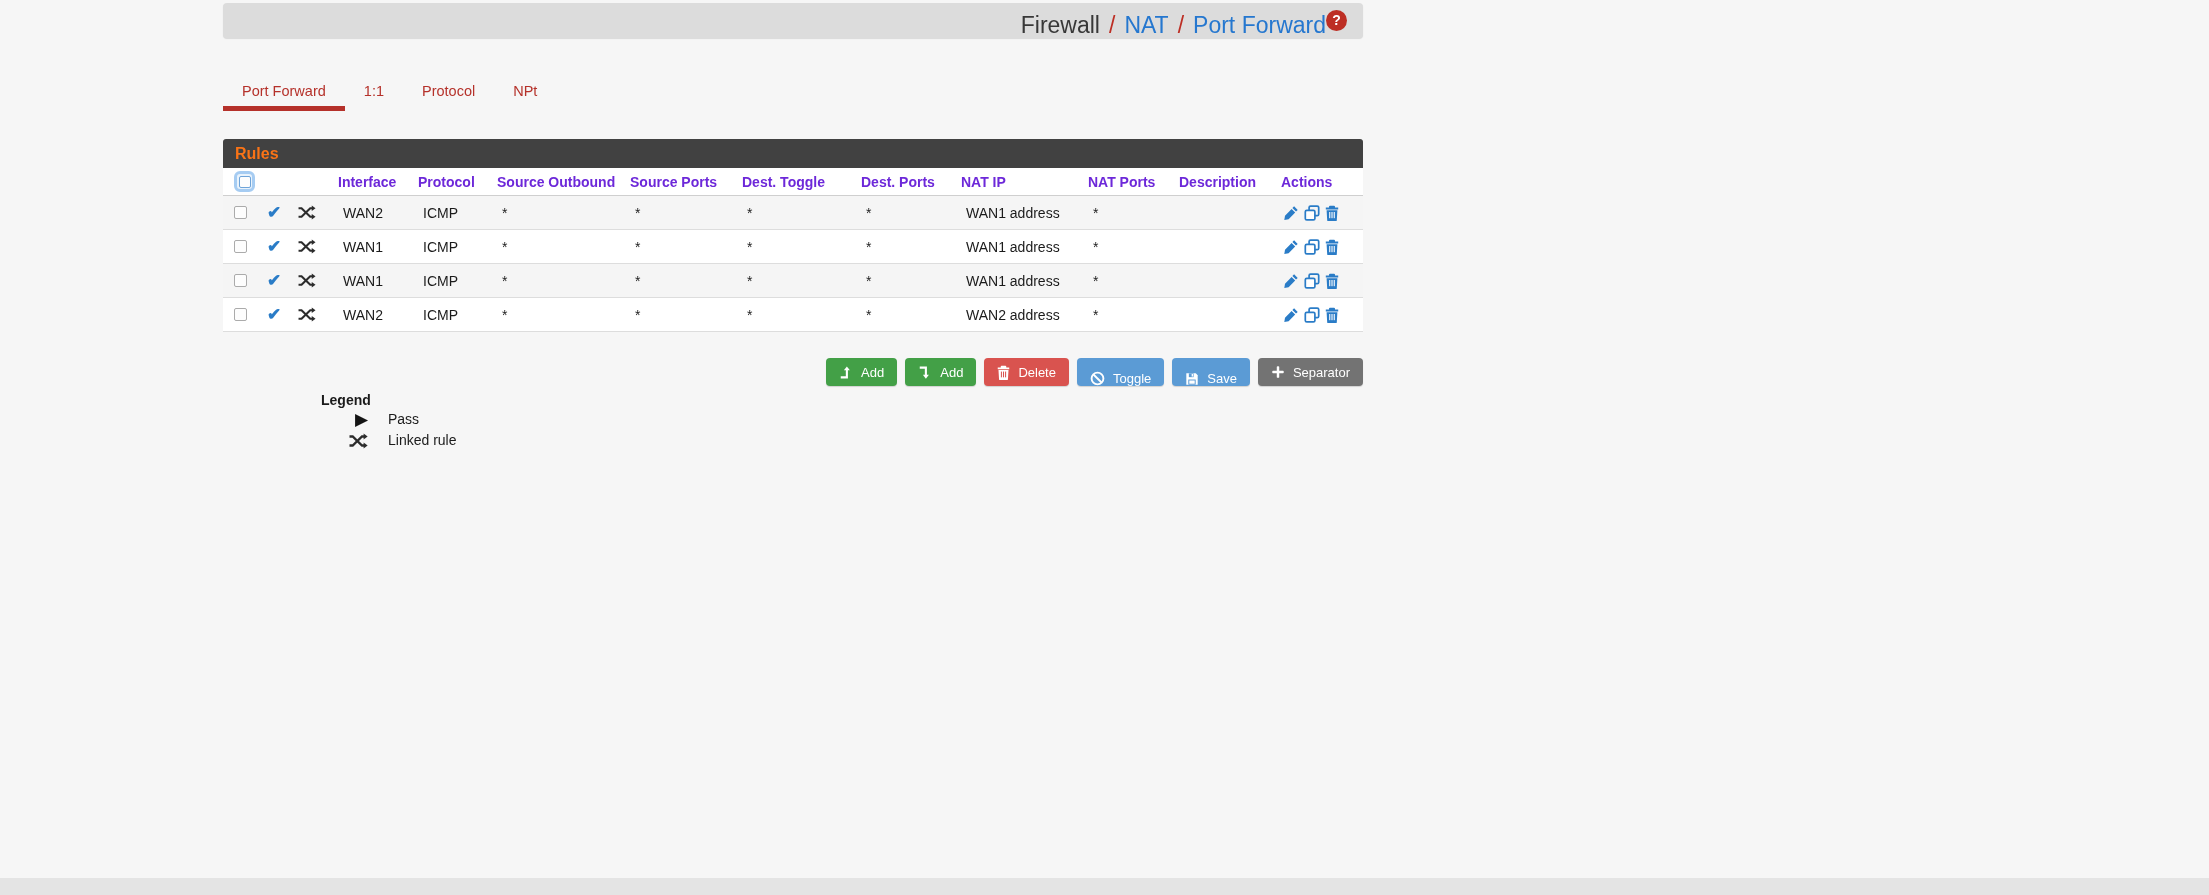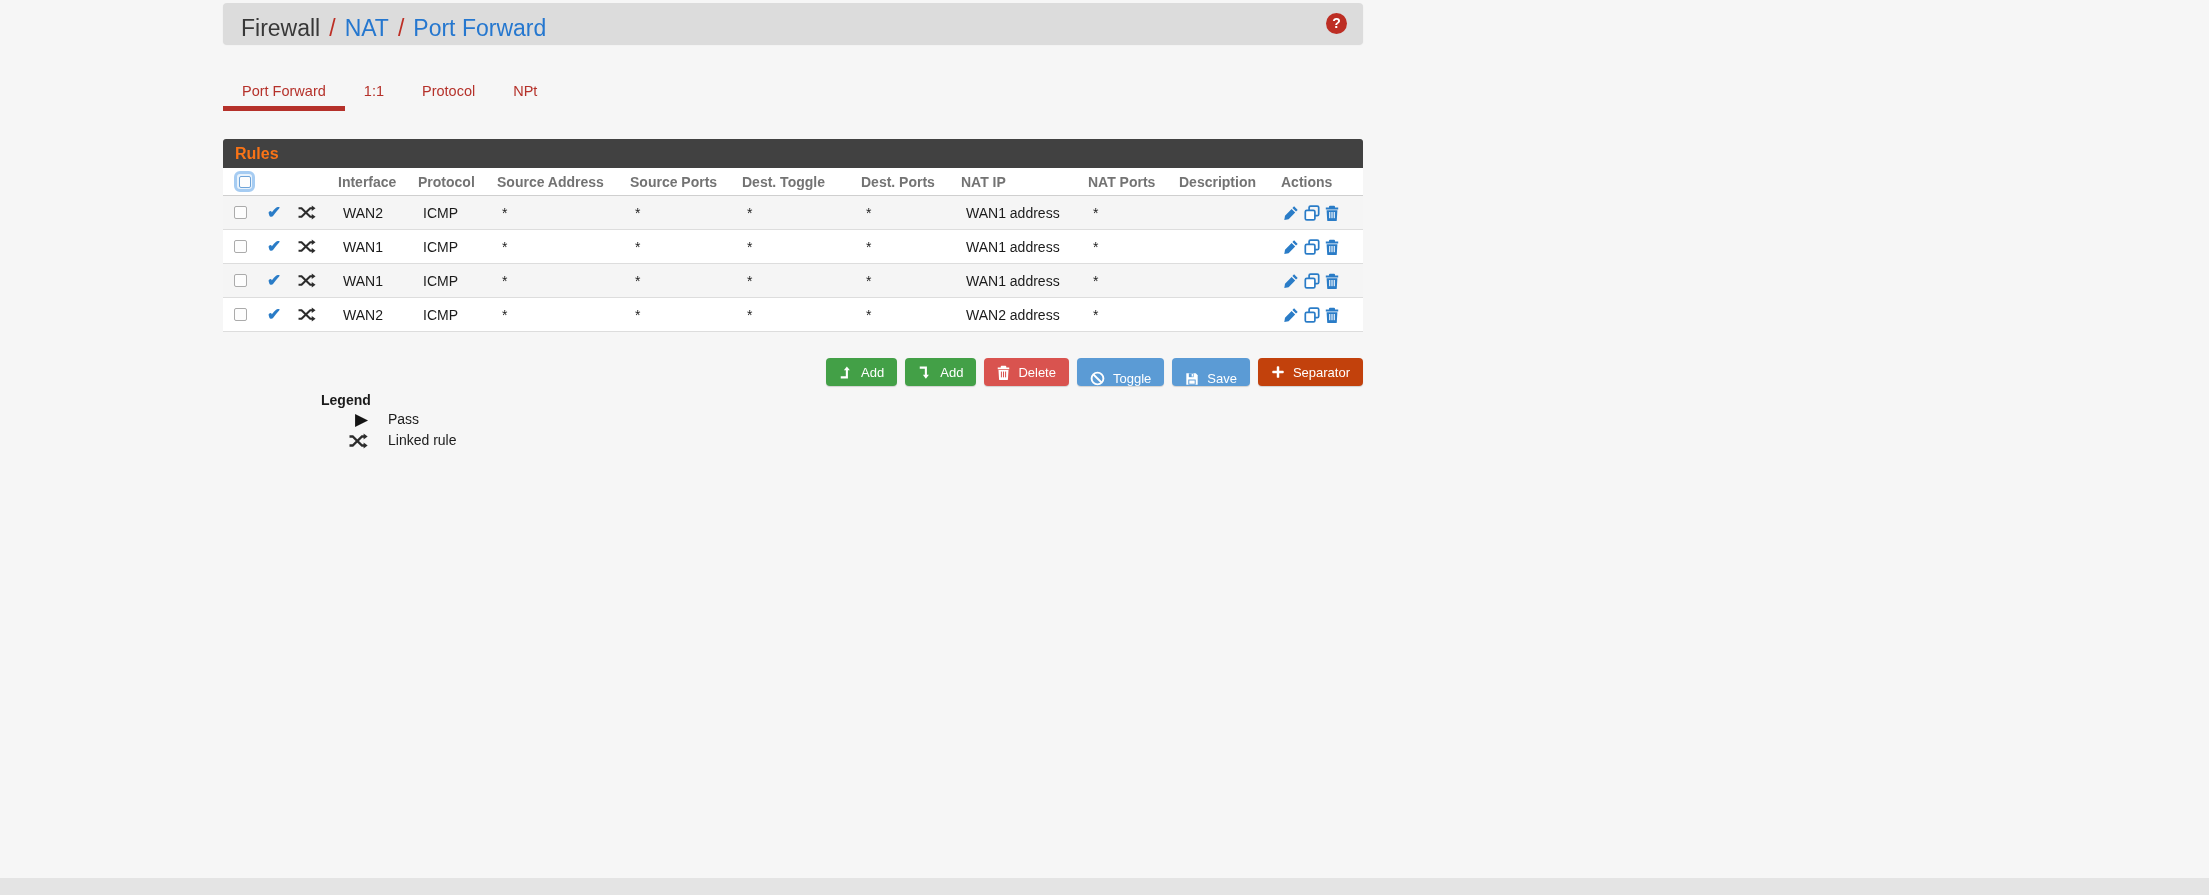--- a/index.html
+++ b/index.html
@@ -7,23 +7,23 @@
   body {
     position: relative;
     background: #f6f6f6;
     font-family: "Liberation Sans", sans-serif;
     color: #1b1b1b;
     overflow: hidden;
   }
 
   
   .crumb-bar {
-    position: absolute; left: 223px; top: 3px; width: 1140px; height: 41px;
+    position: absolute; left: 223px; top: 3px; width: 1140px; height: 35px;
     background: #dcdcdc; border-radius: 4px;
-    display: flex; align-items: center; justify-content: space-between;
+    display: flex; align-items: center; justify-content: flex-end;
     padding: 0 16px 0 18px;
     box-shadow: 0 1px 1px rgba(0,0,0,.12);
   }
   .crumb { font-size: 23px; color: #383838; display: flex; align-items: baseline; gap: 9px; }
   .crumb .sep { color: #bd2e24; }
   .crumb a { color: #2577cf; text-decoration: none; cursor: pointer; margin-top: 10px; }
   .help-circle {
     width: 21px; height: 21px; border-radius: 50%; background: #bd2e24;
     color: #fff; font-size: 14px; font-weight: bold; line-height: 21px;
     text-align: center; cursor: pointer; flex: 0 0 auto;
@@ -43,21 +43,21 @@
     background: #414141; color: #f97316; font-weight: bold; font-size: 16px;
     height: 29px; line-height: 29px; padding-left: 12px;
     border-radius: 3px 3px 0 0;
   }
   .grid-row {
     display: grid;
     grid-template-columns: 40px 71px 80px 79px 133px 112px 119px 100px 127px 91px 102px 85px;
     align-items: center;
   }
   .thead { height: 28px; border-bottom: 1px solid #cfcfcf; background: #fff; }
-  .thead .cell { font-weight: bold; font-size: 14px; color: #737373; padding-left: 4px; }
+  .thead .cell { font-weight: bold; font-size: 14px; color: #6d28d9; padding-left: 4px; }
   .trow { height: 34px; border-bottom: 1px solid #ddd; background: #fff; font-size: 14px; }
   .trow.striped { background: #f5f5f5; }
   .cell { padding-left: 9px; white-space: nowrap; overflow: hidden; }
   .cell.sel { padding-left: 11px; display: flex; align-items: center; }
   .cell.state { padding-left: 4px; display: flex; align-items: center; gap: 16px; }
   .cell.actions { padding-left: 6px; display: flex; align-items: center; gap: 5px; }
 
   .cb {
     width: 13px; height: 13px; background: #fdfdfd; border: 1px solid #ababab;
     border-radius: 2px; cursor: pointer; display: inline-block;
@@ -80,21 +80,21 @@
   }
   .btn {
     height: 28px; border: none; border-radius: 4px; color: #fff; font-size: 13px;
     font-family: "Liberation Sans", sans-serif;
     display: inline-flex; align-items: center; gap: 8px; padding: 0 13px;
     cursor: pointer; box-shadow: 0 1px 1px rgba(0,0,0,.15);
   }
   .btn-success { background: #43a047; }
   .btn-danger  { background: #d9534f; }
   .btn-info    { background: #5b9bd5; align-items: flex-end; }
-  .btn-warning { background: #c2410c; }
+  .btn-warning { background: #737373; }
 
   
   .legend { position: absolute; left: 321px; top: 391px; font-size: 14px; color: #1b1b1b; }
   .legend-title { font-weight: bold; line-height: 18px; }
   .legend-row { display: grid; grid-template-columns: 60px auto; line-height: 21px; align-items: center; }
   .legend-icon { text-align: right; padding-right: 13px; line-height: 0; }
   .legend-icon .play { font-size: 17px; color: #141414; line-height: 1; }
   .legend-label { padding-left: 7px; }
 
   .footer-strip { position: absolute; left: 0; bottom: 0; width: 100%; height: 17px; background: #e4e4e4; }
@@ -125,21 +125,21 @@
 
   <div class="grid-row thead">
     <div class="cell sel">
         <span class="cb-focus-ring">
           <span class="cb"></span>
         </span>
       </div>
     <div class="cell"></div>
     <div class="cell">Interface</div>
     <div class="cell">Protocol</div>
-    <div class="cell">Source Address</div>
+    <div class="cell">Source Outbound</div>
     <div class="cell">Source Ports</div>
     <div class="cell">Dest. Toggle</div>
     <div class="cell">Dest. Ports</div>
     <div class="cell">NAT IP</div>
     <div class="cell">NAT Ports</div>
     <div class="cell">Description</div>
     <div class="cell">Actions</div>
   </div>
 
   <div class="grid-row trow striped">

